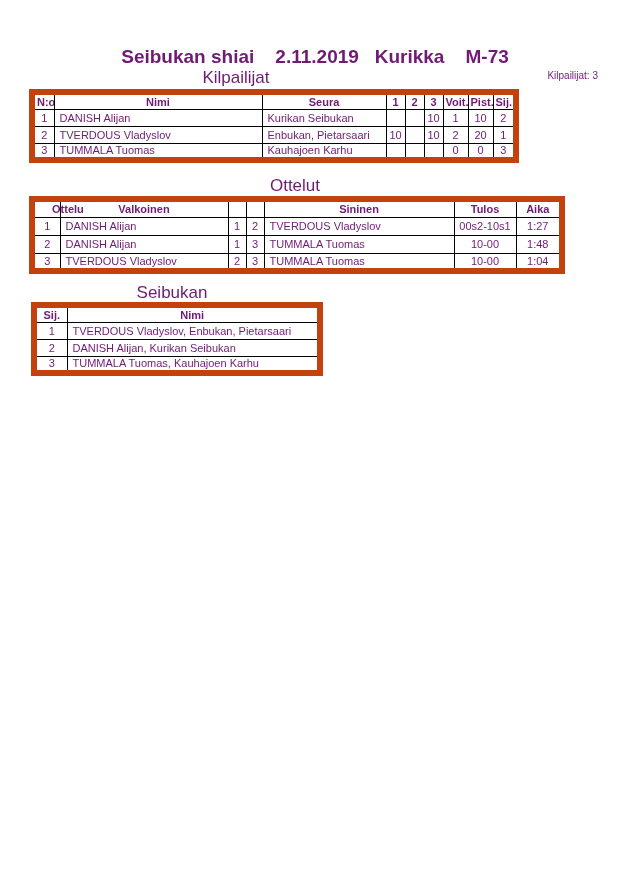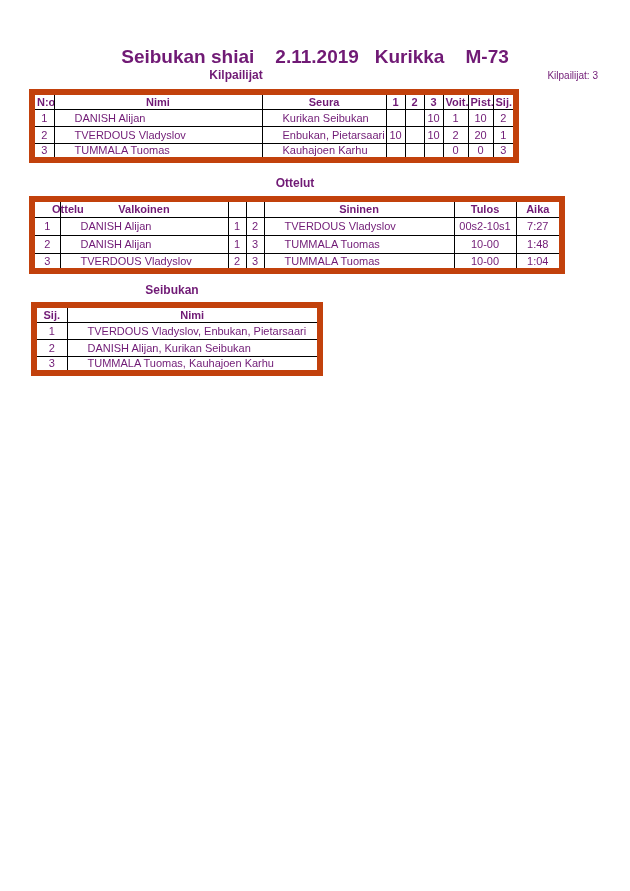--- a/index.html
+++ b/index.html
@@ -12,21 +12,21 @@
     color:#701a75;
     overflow:hidden;
   }
   .page-title {
     position:absolute; top:46px; left:0; width:630px;
     text-align:center; font-size:19px; font-weight:bold;
     white-space:pre;
   }
   .sec-label {
     position:absolute; transform:translateX(-50%);
-    font-size:12px; font-weight:bold; white-space:nowrap;
+    font-size:17px; font-weight:normal; white-space:nowrap;
   }
   .lbl-competitors { top:68px;  left:236px; }
   .lbl-matches     { top:176px; left:295px; }
   .lbl-results     { top:283px; left:172px; }
   .count-label {
     position:absolute; top:70px; right:32px;
     font-size:10px; white-space:nowrap;
   }
   table {
     position:absolute;
@@ -40,21 +40,21 @@
     border:1px solid #000;
     height:17px;
     padding:0 2px;
     overflow:hidden;
     white-space:nowrap;
     vertical-align:middle;
     font-weight:normal;
     text-align:center;
   }
   th { font-weight:bold; }
-  td.l { text-align:left; padding-left:20px; }
+  td.l { text-align:left; padding-left:5px; }
   .t-competitors { top:89px;  left:29px; width:486px; }
   .t-matches     { top:196px; left:29px; width:532px; }
   .t-matches td, .t-matches th { height:18px; }
   .t-results     { top:302px; left:31px; width:287px; }
   th.th-ottelu { overflow:visible; text-align:left; padding:0 17px; }
 </style>
 </head>
 <body>
 
 <div class="page">
@@ -150,21 +150,21 @@
       </tr>
     </thead>
     <tbody>
       <tr>
         <td>1</td>
         <td class="l">DANISH Alijan</td>
         <td>1</td>
         <td>2</td>
         <td class="l">TVERDOUS Vladyslov</td>
         <td>00s2-10s1</td>
-        <td>7:27</td>
+        <td>1:27</td>
       </tr>
       <tr>
         <td>2</td>
         <td class="l">DANISH Alijan</td>
         <td>1</td>
         <td>3</td>
         <td class="l">TUMMALA Tuomas</td>
         <td>10-00</td>
         <td>1:48</td>
       </tr>

